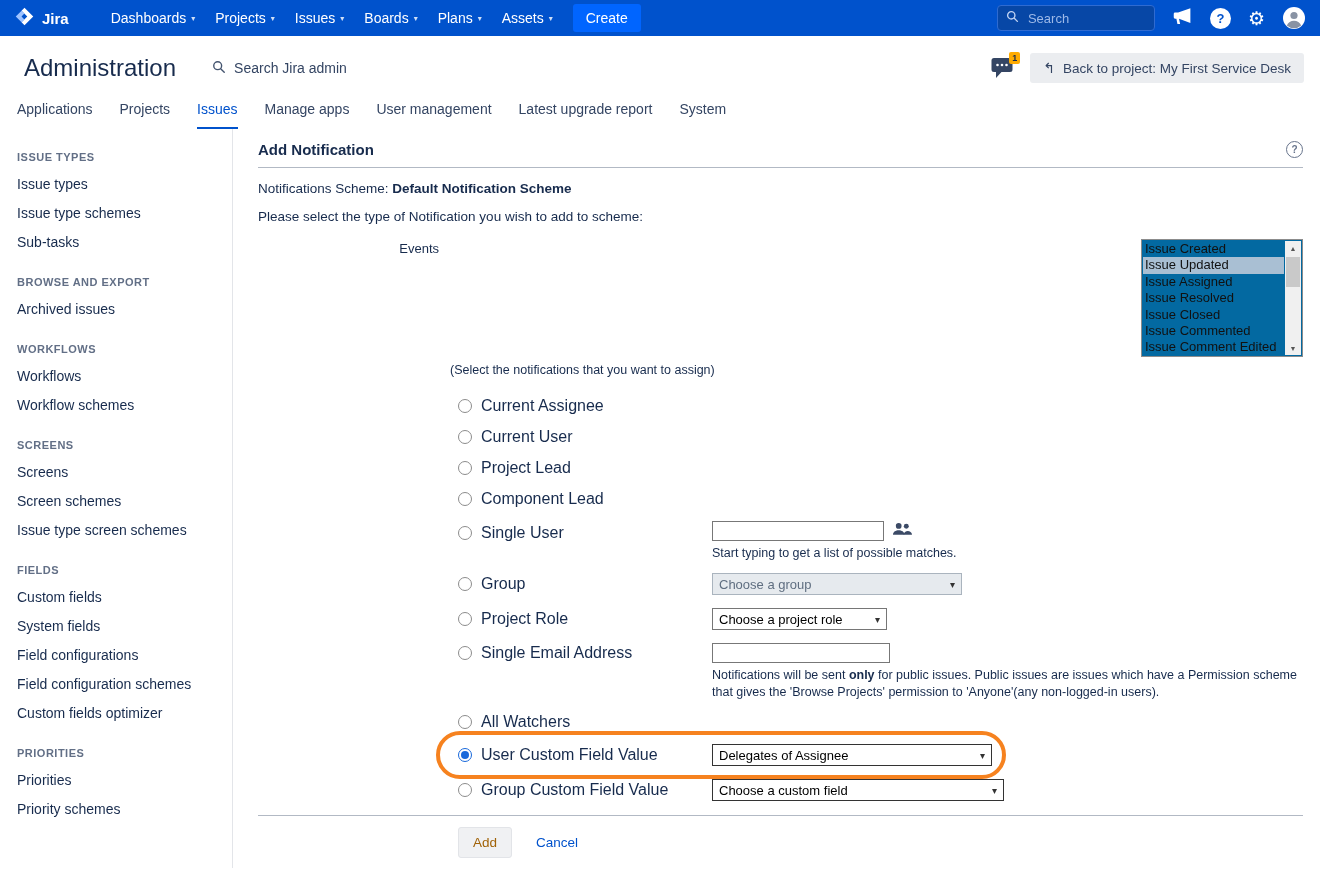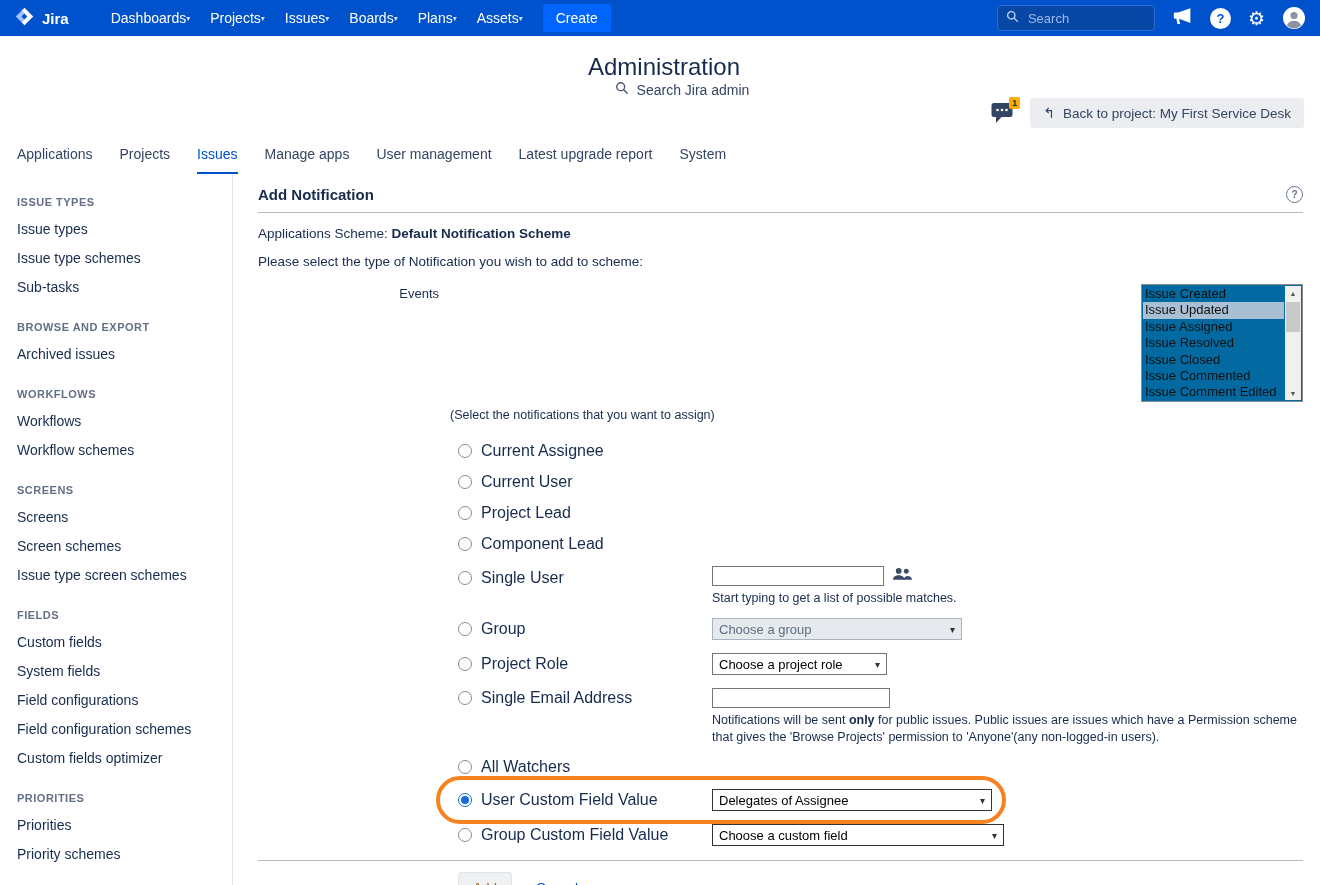--- a/index.html
+++ b/index.html
@@ -2,33 +2,33 @@
 <html><head>
 <meta charset="utf-8">
 <style>
   html,body{margin:0;padding:0;}
   body{font-family:"Liberation Sans",sans-serif;color:#172B4D;background:#fff;}
   .page{width:1320px;height:885px;position:relative;overflow:hidden;background:#fff;}
 
   
   .topnav{height:36px;background:#0052CC;display:flex;align-items:center;padding:0 14px;box-sizing:border-box;}
   .logo{display:flex;align-items:center;gap:7px;color:#fff;font-size:15px;font-weight:600;margin-right:32px;cursor:pointer;}
-  .nav-item{display:flex;align-items:center;color:#fff;font-size:14px;padding:0 10px;height:28px;cursor:pointer;}
+  .nav-item{display:flex;align-items:center;gap:5px;color:#fff;font-size:14px;padding:0 10px;height:28px;cursor:pointer;}
   .chev{font-size:8px;color:#CFE0F7;}
   .create-btn{margin-left:10px;background:#0065FF;color:#fff;font-size:14px;padding:6px 13px;border-radius:3px;border:none;cursor:pointer;font-family:inherit;}
   .nav-right{margin-left:auto;display:flex;align-items:center;gap:17px;}
   .nav-search{display:flex;align-items:center;gap:7px;background:#0747A6;border:1px solid #2F6BD1;border-radius:4px;height:26px;padding:10px 8px;width:158px;box-sizing:border-box;}
   .nav-search input{background:transparent;border:none;outline:none;color:#fff;font-size:13px;width:115px;font-family:inherit;}
   .nav-search input::placeholder{color:#9DB9E8;}
   .nav-help{width:21px;height:21px;border-radius:50%;background:#fff;color:#0052CC;font-weight:700;font-size:13px;display:flex;align-items:center;justify-content:center;cursor:pointer;}
   .gear{font-size:19px;color:#fff;line-height:1;cursor:pointer;}
   .avatar{width:24px;height:24px;border-radius:50%;overflow:hidden;cursor:pointer;}
 
   
-  .admin-header{display:flex;align-items:center;padding:17px 16px 10px 24px;flex-direction:column;}
+  .admin-header{display:flex;align-items:center;padding:17px 16px 10px 24px;}
   .admin-title{font-size:24px;font-weight:500;color:#172B4D;margin:0;}
   .admin-search{margin-left:36px;display:flex;align-items:center;gap:8px;font-size:14px;color:#344563;cursor:pointer;}
   .header-right{margin-left:auto;display:flex;align-items:center;gap:15px;}
   .bubble-wrap{position:relative;width:25px;height:23px;cursor:pointer;}
   .badge{position:absolute;top:-5px;right:-5px;background:#FFAB00;color:#172B4D;font-size:9px;font-weight:700;padding:1px 3px;border-radius:2px;line-height:1.2;}
   .back-btn{display:flex;align-items:center;gap:8px;background:#EBEDF0;border:none;border-radius:3px;height:30px;padding:0 13px;font-size:13.5px;color:#344563;cursor:pointer;font-family:inherit;}
   .back-arrow{font-size:14px;color:#344563;}
 
   
   .tabs{display:flex;gap:27px;padding:8px 0 0 17px;}
@@ -234,21 +234,21 @@
     </aside>
 
     <main class="main">
 
       <div class="title-row">
         <span class="page-title">Add Notification</span>
         <span class="qmark">?</span>
       </div>
 
       <div class="scheme-line">
-        <span>Applications Scheme:</span>
+        <span>Notifications Scheme:</span>
         <span class="scheme-name">Default Notification Scheme</span>
       </div>
 
       <div class="intro">Please select the type of Notification you wish to add to scheme:</div>
 
       <div class="events-row">
         <div class="events-label">Events</div>
         <div class="listbox">
           <div class="list-item">Issue Created</div>
           <div class="list-item selected">Issue Updated</div>

